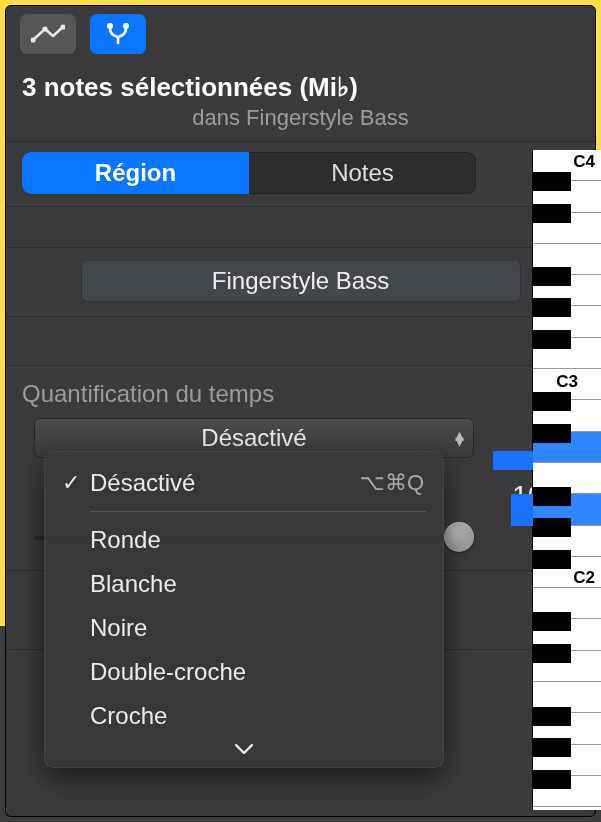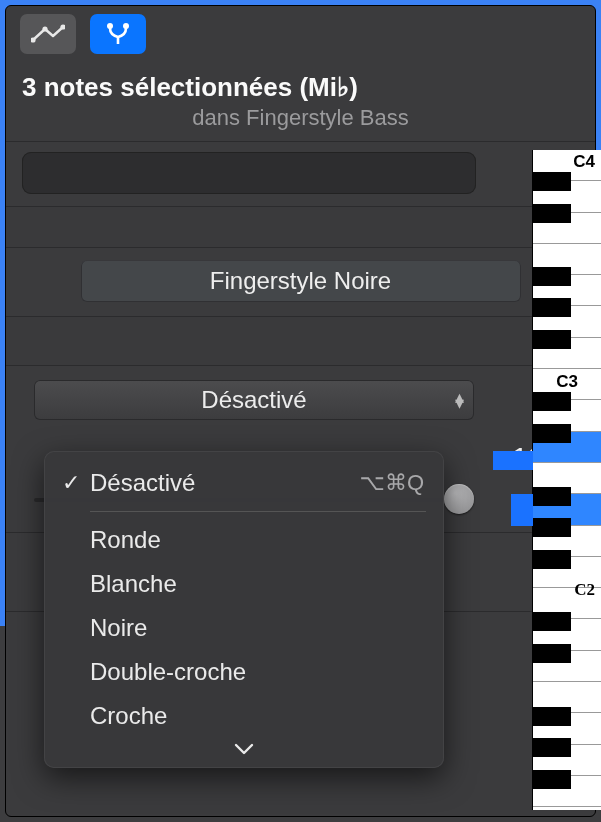--- a/index.html
+++ b/index.html
@@ -10,21 +10,21 @@
     background: #3d3d3f;
     font-family: -apple-system, "Helvetica Neue", Arial, sans-serif;
     color: #e8e8e8;
     overflow: hidden;
     position: relative;
   }
   .outer {
     width: 601px;
     height: 626px;
     position: relative;
-    background: #3b82f6;
+    background: #fde047;
   }
   .panel {
     position: absolute;
     top: 5px;
     left: 5px;
     width: 591px;
     height: 812px;
     border: 1px solid #000;
     border-radius: 6px;
     background: #3b3b3d;
@@ -316,32 +316,35 @@
       </div>
     </div>
 
     <div class="header">
       <div class="title">3 notes sélectionnées (Mi♭)</div>
       <div class="subtitle">dans Fingerstyle Bass</div>
     </div>
 
     <div class="segwrap">
       <div class="segmented">
+        <div class="seg active">Région</div>
+        <div class="seg">Notes</div>
       </div>
     </div>
 
     <div class="spacer"></div>
 
     <div class="region-name-wrap">
-      <div class="region-name">Fingerstyle Noire</div>
+      <div class="region-name">Fingerstyle Bass</div>
     </div>
 
     <div class="spacer2"></div>
 
     <div class="section">
+      <div class="label-row">Quantification du temps</div>
       <div class="popup">
         <span>Désactivé</span>
         <span class="chev">
           <span class="u">▴</span><span>▾</span>
         </span>
       </div>
 
       <div class="strength-row">
         <span class="strength-value">100</span>
       </div>
@@ -391,21 +394,21 @@
       <div class="pk-black" style="top: 556.714px;"></div>
       <div class="pk-white"></div>
       <div class="pk-black" style="top: 588.143px;"></div>
       <div class="pk-white"></div>
       <div class="pk-black" style="top: 619.571px;"></div>
       <div class="pk-white"></div>
     </div>
 
   <div class="oct-lbl" style="top:152px; right:6px;">C4</div>
   <div class="oct-lbl" style="top:372px; right:23px;">C3</div>
-  <div class="oct-lbl" style="top:580px; right:6px;font-family:Liberation Serif, serif;">C2</div>
+  <div class="oct-lbl" style="top:568px; right:6px;">C2</div>
 
   <div class="note-strip" style="top:451px; height:19px;"></div>
   <div class="note-strip" style="top:494px; height:32px; width:22px;"></div>
 
   <div class="menu">
     <div class="menu-item">
       <span class="check">✓</span>
       <span>Désactivé</span>
       <span class="shortcut">⌥⌘Q</span>
     </div>

